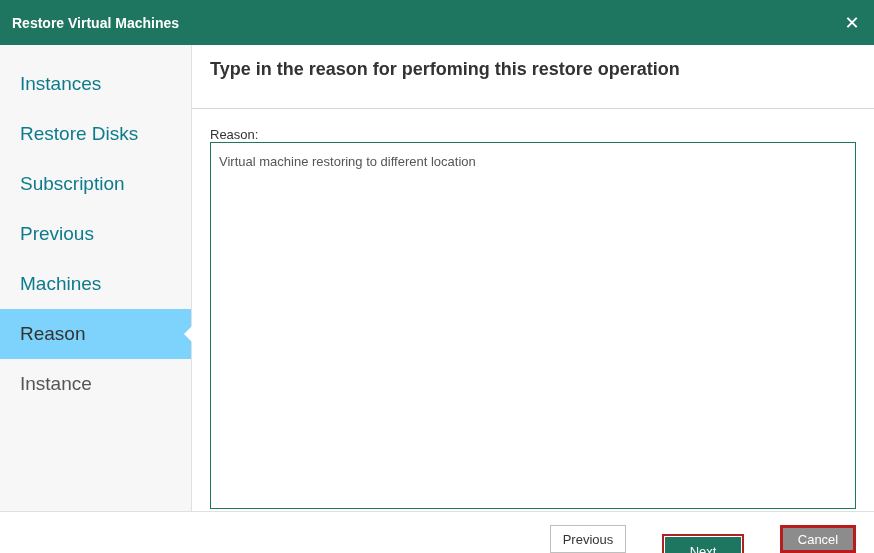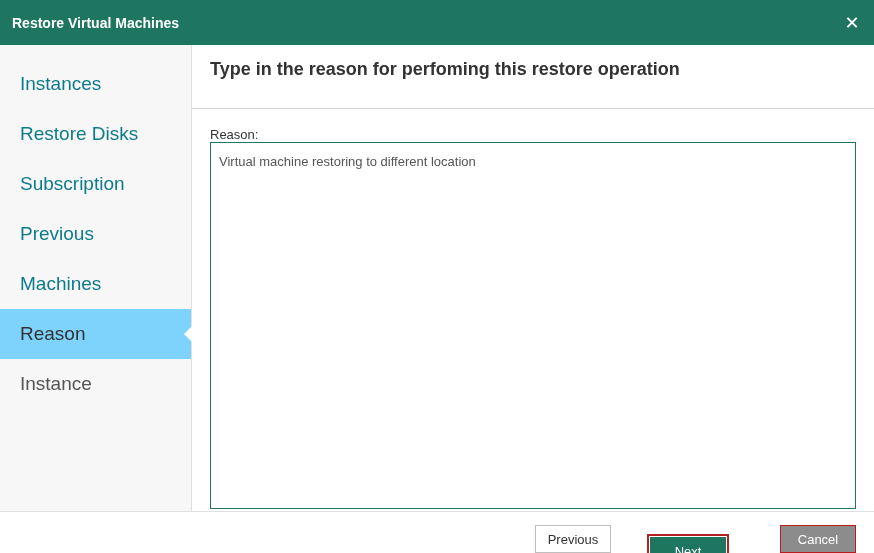--- a/index.html
+++ b/index.html
@@ -131,22 +131,21 @@
       justify-content: center;
     }
     .btn-primary {
       background: #1e7560;
       color: #fff;
       border: 1px solid #1e7560;
     }
     .btn-secondary {
       background: #8c8c8c;
       color: #fff;
-      border: 1px solid #b91c1c;
-      margin-left: 15px;
+      border: 3px solid #b91c1c;
     }
     .btn-next-wrap {
       border: 2px solid #b32020;
       padding: 1px;
       margin-top: 24px;
     }
   </style>
 </head>
 <body>
 

